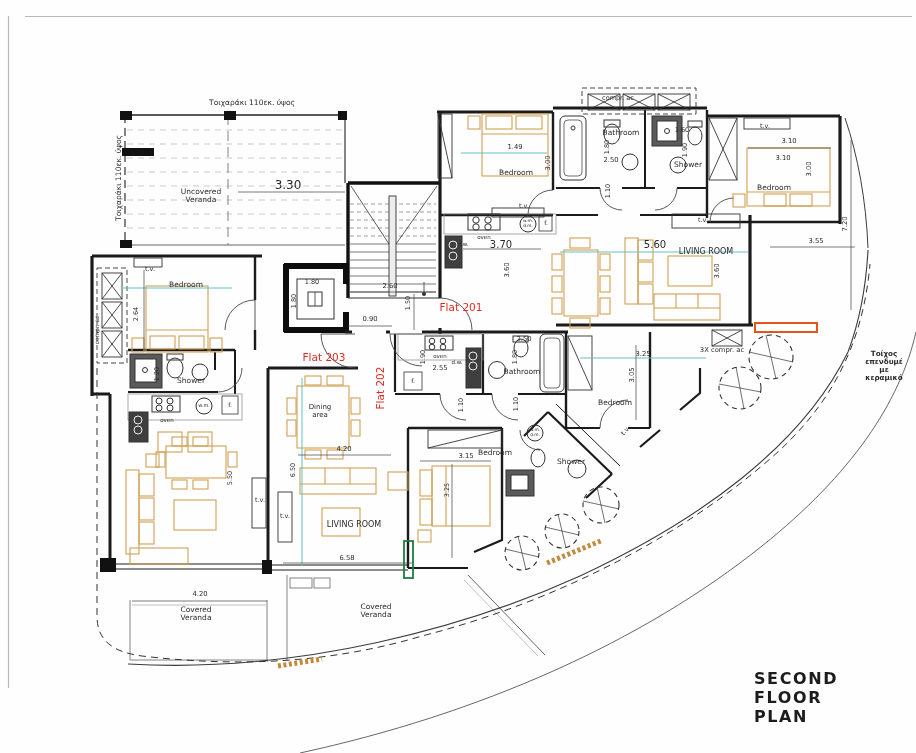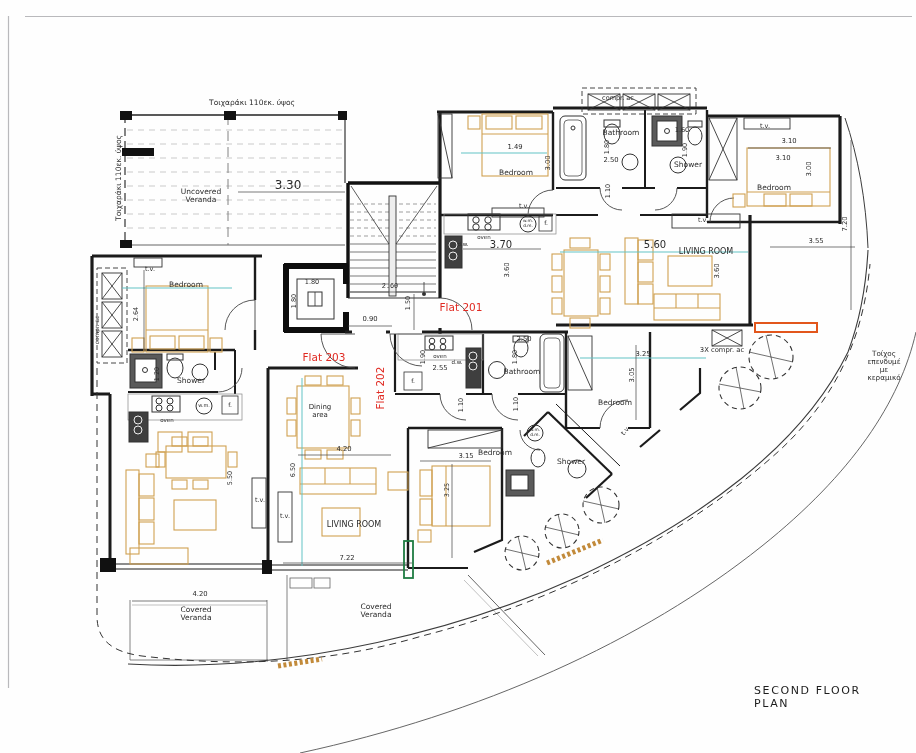--- a/index.html
+++ b/index.html
@@ -3,21 +3,21 @@
 <meta charset="utf-8">
 <style>
   html,body{margin:0;padding:0;background:#fff;}
   .stage{position:relative;width:916px;height:753px;background:#fefefe;overflow:hidden;
          font-family:"DejaVu Sans","Liberation Sans",sans-serif;}
   .stage svg{position:absolute;left:0;top:0;}
   .label-layer{position:absolute;left:0;top:0;width:916px;height:753px;pointer-events:none;}
   .lbl{position:absolute;white-space:pre-line;text-align:center;line-height:1.12;
        color:#2a2a2a;transform-origin:center center;}
   .plan-title{position:absolute;left:808px;top:697px;transform:translate(-50%,-50%);
-       font-size:11px;letter-spacing:1.6px;color:#1c1c1c;}
+       font-size:16px;letter-spacing:1.6px;color:#1c1c1c;font-weight:bold;}
 </style>
 </head>
 <body>
 
 <div class="stage">
 
 <svg width="916" height="753" viewBox="0 0 916 753">
 
   <g stroke="#b9b9bc" stroke-width="1.2">
     <line x1="25" y1="16.5" x2="912" y2="16.5"></line>
@@ -430,35 +430,35 @@
       <span class="lbl" style="left: 816px; top: 242px; font-size: 6.8px; color: rgb(42, 42, 42); transform: translate(-50%, -50%);">3.55</span>
       <span class="lbl" style="left: 463px; top: 244px; font-size: 5.5px; color: rgb(42, 42, 42); transform: translate(-50%, -50%);">d.w.</span>
       <span class="lbl" style="left: 501px; top: 245px; font-size: 10px; color: rgb(42, 42, 42); transform: translate(-50%, -50%);">3.70</span>
       <span class="lbl" style="left: 655px; top: 245px; font-size: 10px; color: rgb(42, 42, 42); transform: translate(-50%, -50%);">5.60</span>
       <span class="lbl" style="left: 706px; top: 252px; font-size: 8px; color: rgb(42, 42, 42); transform: translate(-50%, -50%);">LIVING ROOM</span>
       <span class="lbl" style="left: 508px; top: 270px; font-size: 6.8px; color: rgb(42, 42, 42); transform: translate(-50%, -50%) rotate(-90deg);">3.60</span>
       <span class="lbl" style="left: 718px; top: 271px; font-size: 6.8px; color: rgb(42, 42, 42); transform: translate(-50%, -50%) rotate(-90deg);">3.60</span>
       <span class="lbl" style="left: 150px; top: 270px; font-size: 6.5px; color: rgb(42, 42, 42); transform: translate(-50%, -50%);">t.v.</span>
       <span class="lbl" style="left: 312px; top: 283px; font-size: 6.5px; color: rgb(42, 42, 42); transform: translate(-50%, -50%);">1.80</span>
       <span class="lbl" style="left: 186px; top: 285px; font-size: 7.5px; color: rgb(42, 42, 42); transform: translate(-50%, -50%);">Bedroom</span>
-      <span class="lbl" style="left: 390px; top: 287px; font-size: 6.8px; color: rgb(42, 42, 42); transform: translate(-50%, -50%); font-family: Liberation Mono, monospace;">2.60</span>
+      <span class="lbl" style="left: 390px; top: 287px; font-size: 6.8px; color: rgb(42, 42, 42); transform: translate(-50%, -50%);">2.60</span>
       <span class="lbl" style="left: 295px; top: 301px; font-size: 6.5px; color: rgb(42, 42, 42); transform: translate(-50%, -50%) rotate(-90deg);">1.80</span>
       <span class="lbl" style="left: 409px; top: 303px; font-size: 6.5px; color: rgb(42, 42, 42); transform: translate(-50%, -50%) rotate(-90deg);">1.50</span>
       <span class="lbl" style="left: 461px; top: 308px; font-size: 10.5px; color: rgb(224, 42, 34); transform: translate(-50%, -50%);">Flat 201</span>
       <span class="lbl" style="left: 137px; top: 314px; font-size: 6.5px; color: rgb(42, 42, 42); transform: translate(-50%, -50%) rotate(-90deg);">2.64</span>
       <span class="lbl" style="left: 370px; top: 320px; font-size: 6.8px; color: rgb(42, 42, 42); transform: translate(-50%, -50%);">0.90</span>
       <span class="lbl" style="left: 97px; top: 330px; font-size: 5.8px; color: rgb(42, 42, 42); transform: translate(-50%, -50%) rotate(-90deg);">compr. ac</span>
       <span class="lbl" style="left: 524px; top: 340px; font-size: 6.8px; color: rgb(42, 42, 42); transform: translate(-50%, -50%);">2.50</span>
       <span class="lbl" style="left: 324px; top: 350px; font-size: 10.5px; color: rgb(224, 42, 34); transform: translate(-50%, -50%); margin-top: 8px;">Flat 203</span>
       <span class="lbl" style="left: 440px; top: 356px; font-size: 5.5px; color: rgb(42, 42, 42); transform: translate(-50%, -50%);">oven</span>
       <span class="lbl" style="left: 643px; top: 355px; font-size: 6.8px; color: rgb(42, 42, 42); transform: translate(-50%, -50%);">3.25</span>
       <span class="lbl" style="left: 722px; top: 351px; font-size: 6.8px; color: rgb(42, 42, 42); transform: translate(-50%, -50%);">3X compr. ac</span>
       <span class="lbl" style="left: 516px; top: 357px; font-size: 6.5px; color: rgb(42, 42, 42); transform: translate(-50%, -50%) rotate(-90deg);">1.80</span>
       <span class="lbl" style="left: 424px; top: 357px; font-size: 6.5px; color: rgb(42, 42, 42); transform: translate(-50%, -50%) rotate(-90deg);">1.90</span>
-      <span class="lbl" style="left: 884px; top: 366px; font-size: 7.2px; color: rgb(42, 42, 42); transform: translate(-50%, -50%);">Τοίχος επενδυμέ
+      <span class="lbl" style="left: 884px; top: 366px; font-size: 7.2px; color: rgb(42, 42, 42); transform: translate(-50%, -50%); font-weight: bold;">Τοίχος επενδυμέ
 με κεραμικό</span>
       <span class="lbl" style="left: 457px; top: 362px; font-size: 5.5px; color: rgb(42, 42, 42); transform: translate(-50%, -50%);">d.w.</span>
       <span class="lbl" style="left: 440px; top: 369px; font-size: 6.8px; color: rgb(42, 42, 42); transform: translate(-50%, -50%);">2.55</span>
       <span class="lbl" style="left: 522px; top: 372px; font-size: 7.5px; color: rgb(42, 42, 42); transform: translate(-50%, -50%);">Bathroom</span>
       <span class="lbl" style="left: 158px; top: 374px; font-size: 6.5px; color: rgb(42, 42, 42); transform: translate(-50%, -50%) rotate(-90deg);">1.20</span>
       <span class="lbl" style="left: 633px; top: 375px; font-size: 6.8px; color: rgb(42, 42, 42); transform: translate(-50%, -50%) rotate(-90deg);">3.05</span>
       <span class="lbl" style="left: 191px; top: 381px; font-size: 7.5px; color: rgb(42, 42, 42); transform: translate(-50%, -50%);">Shower</span>
       <span class="lbl" style="left: 413px; top: 381px; font-size: 6px; color: rgb(42, 42, 42); transform: translate(-50%, -50%);">f.</span>
       <span class="lbl" style="left: 381px; top: 388px; font-size: 10.5px; color: rgb(224, 42, 34); transform: translate(-50%, -50%) rotate(-90deg);">Flat 202</span>
       <span class="lbl" style="left: 615px; top: 403px; font-size: 7.5px; color: rgb(42, 42, 42); transform: translate(-50%, -50%);">Bedroom</span>
@@ -475,21 +475,21 @@
       <span class="lbl" style="left: 344px; top: 450px; font-size: 6.8px; color: rgb(42, 42, 42); transform: translate(-50%, -50%);">4.20</span>
       <span class="lbl" style="left: 495px; top: 453px; font-size: 7.5px; color: rgb(42, 42, 42); transform: translate(-50%, -50%);">Bedroom</span>
       <span class="lbl" style="left: 466px; top: 457px; font-size: 6.8px; color: rgb(42, 42, 42); transform: translate(-50%, -50%);">3.15</span>
       <span class="lbl" style="left: 571px; top: 462px; font-size: 7.5px; color: rgb(42, 42, 42); transform: translate(-50%, -50%);">Shower</span>
       <span class="lbl" style="left: 294px; top: 470px; font-size: 6.5px; color: rgb(42, 42, 42); transform: translate(-50%, -50%) rotate(-90deg);">6.50</span>
       <span class="lbl" style="left: 231px; top: 478px; font-size: 6.5px; color: rgb(42, 42, 42); transform: translate(-50%, -50%) rotate(-90deg);">5.50</span>
       <span class="lbl" style="left: 448px; top: 490px; font-size: 6.5px; color: rgb(42, 42, 42); transform: translate(-50%, -50%) rotate(-90deg);">3.25</span>
       <span class="lbl" style="left: 260px; top: 501px; font-size: 6.5px; color: rgb(42, 42, 42); transform: translate(-50%, -50%);">t.v.</span>
       <span class="lbl" style="left: 285px; top: 517px; font-size: 6.5px; color: rgb(42, 42, 42); transform: translate(-50%, -50%);">t.v.</span>
       <span class="lbl" style="left: 354px; top: 525px; font-size: 8px; color: rgb(42, 42, 42); transform: translate(-50%, -50%);">LIVING ROOM</span>
-      <span class="lbl" style="left: 347px; top: 559px; font-size: 6.8px; color: rgb(42, 42, 42); transform: translate(-50%, -50%);">7.22</span>
+      <span class="lbl" style="left: 347px; top: 559px; font-size: 6.8px; color: rgb(42, 42, 42); transform: translate(-50%, -50%);">6.58</span>
       <span class="lbl" style="left: 200px; top: 595px; font-size: 6.8px; color: rgb(42, 42, 42); transform: translate(-50%, -50%);">4.20</span>
       <span class="lbl" style="left: 196px; top: 614px; font-size: 7.5px; color: rgb(42, 42, 42); transform: translate(-50%, -50%);">Covered
 Veranda</span>
       <span class="lbl" style="left: 376px; top: 611px; font-size: 7.5px; color: rgb(42, 42, 42); transform: translate(-50%, -50%);">Covered
 Veranda</span>
     </div>
 
 <div class="plan-title">SECOND FLOOR PLAN</div>
 
 </div>

